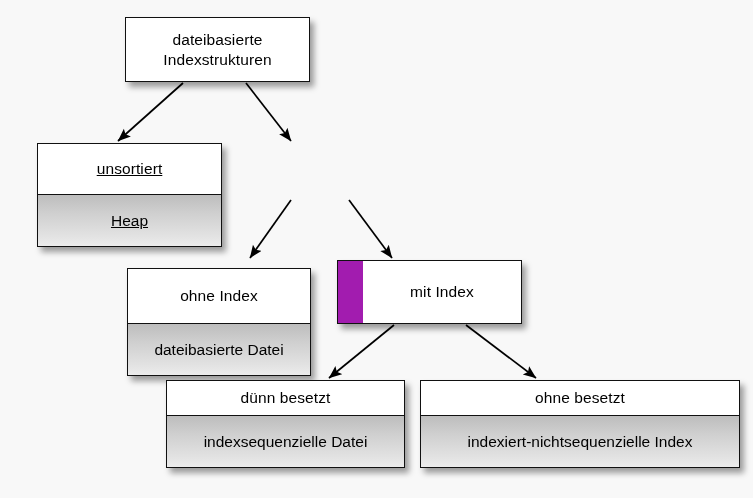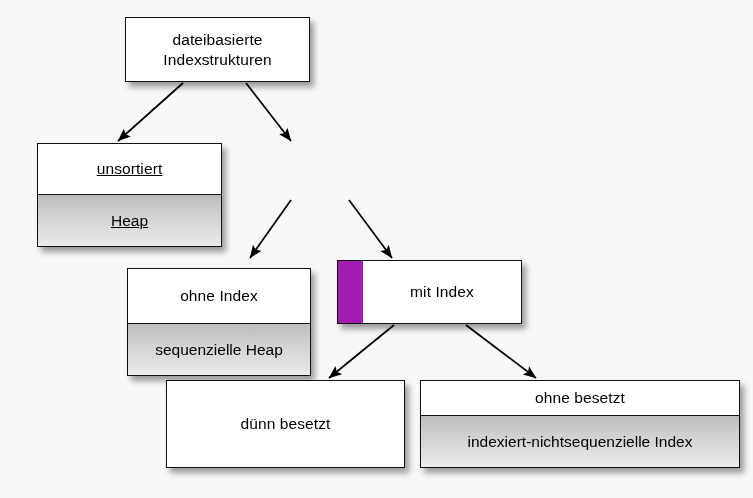--- a/index.html
+++ b/index.html
@@ -101,29 +101,30 @@
   </div>
 
   <div class="node" id="node-unsortiert">
     <div class="node-title">unsortiert</div>
     <div class="node-sub">Heap</div>
   </div>
 
 
   <div class="node" id="node-ohne-index">
     <div class="node-title">ohne Index</div>
-    <div class="node-sub">sequenzielle Heap</div>
+    <div class="node-sub">dateibasierte Datei</div>
   </div>
 
   <div class="node" id="node-mit-index">
     <div class="node-title">mit Index</div>
   </div>
 
   <div class="node" id="node-duenn">
     <div class="node-title">dünn besetzt</div>
+    <div class="node-sub">indexsequenzielle Datei</div>
   </div>
 
   <div class="node" id="node-dicht">
     <div class="node-title">ohne besetzt</div>
     <div class="node-sub">indexiert-nichtsequenzielle Index</div>
   </div>
 
 </div>
 
 </body></html>

